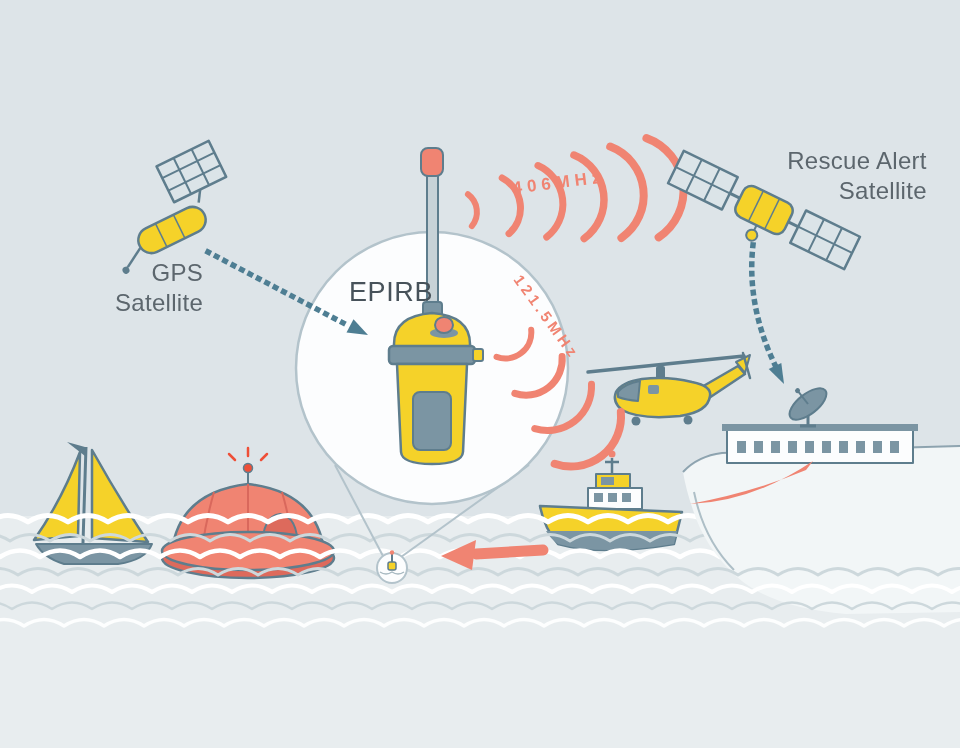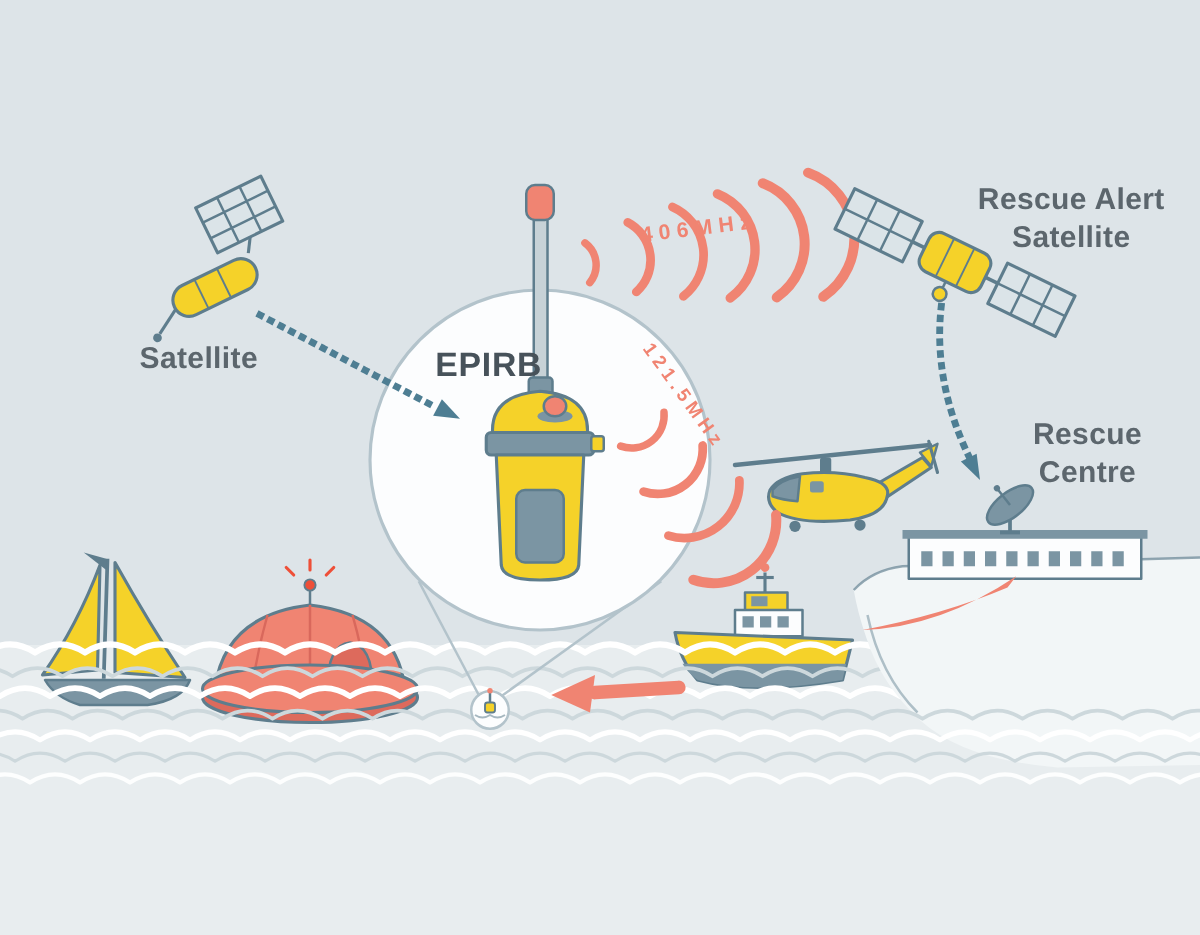--- a/index.html
+++ b/index.html
@@ -13,21 +13,21 @@
   .stage{position:relative;width:960px;height:748px;font-family:"Liberation Sans",sans-serif}
   .stage svg{position:absolute;left:0;top:0}
   svg *{stroke-linejoin:round}
   .f-bg{fill:var(--background)} .f-sea{fill:var(--sea)} .f-yellow{fill:var(--yellow)}
   .f-salmon{fill:var(--salmon)} .f-salmond{fill:var(--salmon-dark)} .f-red{fill:var(--red)}
   .f-steel{fill:var(--steel)} .f-light{fill:var(--panel-light)} .f-white{fill:#fcfdfe}
   .f-cliff{fill:var(--cliff)} .f-slate{fill:var(--slate-outline)} .f-teal{fill:var(--teal-dotted)}
   .s-slate{stroke:var(--slate-outline)} .s-salmon{stroke:var(--salmon)}
   .s-teal{stroke:var(--teal-dotted)} .s-white{stroke:#fff} .s-gray{stroke:var(--wave-gray)}
   .s-edge{stroke:#b3c3cb} .s-red{stroke:var(--red)} .nf{fill:none}
-  .lbl{position:absolute;transform:translate(-50%,-50%);text-align:center;font-weight:700;
+  .lbl{position:absolute;transform:translate(-50%,-50%);text-align:right;font-weight:400;
        color:var(--text);font-size:24px;line-height:1.27;letter-spacing:.3px;white-space:nowrap}
   .lbl-epirb{color:var(--text-dark);font-size:27px;letter-spacing:.6px}
   .freq{position:absolute;color:var(--salmon);font-weight:700;white-space:nowrap}
   .freq-406{font-size:17px;letter-spacing:5px;transform:translate(-50%,-50%) rotate(-7deg)}
   .freq-121{font-size:15px;letter-spacing:4px;transform:translate(-50%,-50%) rotate(54deg)}
 </style>
 </head>
 <body>
 
 <div class="stage">
@@ -215,32 +215,29 @@
     <line x1="0" y1="17" x2="0" y2="25" class="s-slate" stroke-width="2"></line>
     <circle cx="0" cy="28" r="5.5" class="f-yellow s-slate" stroke-width="2"></circle>
   </g>
   <g>
     <path d="M753 245 Q746 308 778 371" class="nf s-teal" stroke-width="5.5" stroke-dasharray="0.5 9" stroke-linecap="square"></path>
     <polygon points="784,384 768.7,369.1 781.3,362.9" class="f-teal"></polygon>
   </g>
 </svg>
 
 <div class="lbl" style="left:159px;top:288px">
+  <div>GPS</div>
   <div>Satellite</div>
 </div>
 
 <div class="lbl" style="left:857px;top:176px">
   <div>Rescue Alert</div>
   <div>Satellite</div>
 </div>
 
-<div class="lbl" style="left:870px;top:364px">
-  <div>Rescue</div>
-  <div>Centre</div>
+
+<div class="lbl lbl-epirb" style="left:391px;top:292px">EPIRB</div>
+
+<div class="freq freq-406" style="left:559px;top:183px">406MHz</div>
+
+<div class="freq freq-121" style="left:547px;top:317px">121.5MHz</div>
+
 </div>
 
-<div class="lbl lbl-epirb" style="left:391px;top:292px">EPIRB</div>
-
-<div class="freq freq-406" style="left:559px;top:183px">406MHz</div>
-
-<div class="freq freq-121" style="left:547px;top:317px">121.5MHz</div>
-
-</div>
-
 </body></html>

